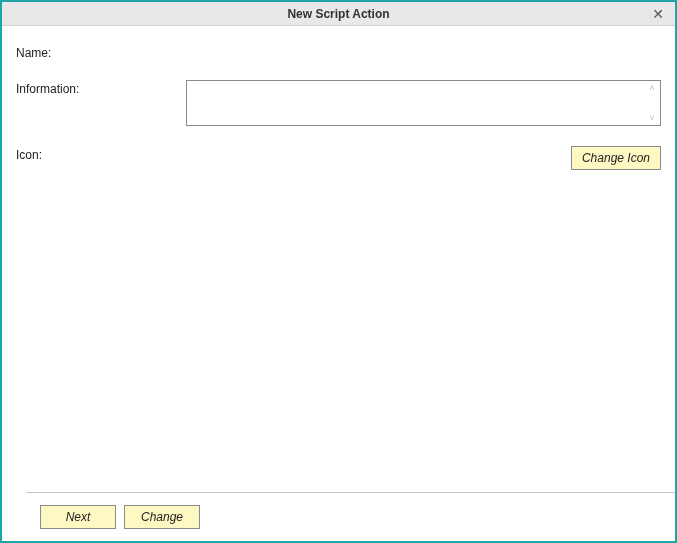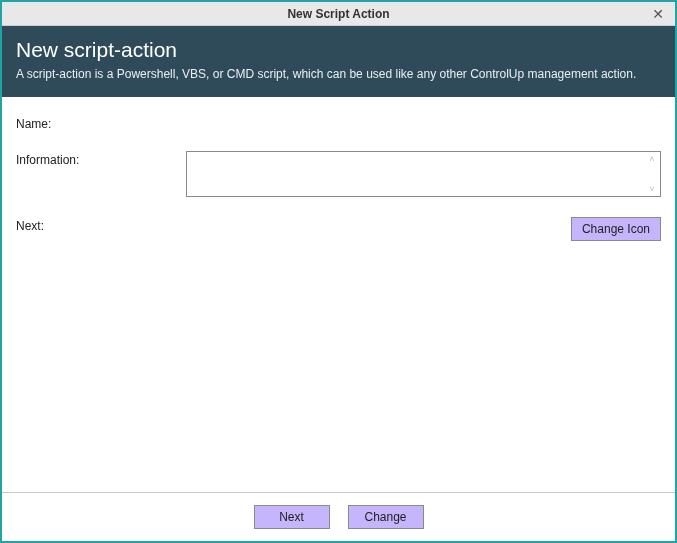--- a/index.html
+++ b/index.html
@@ -124,50 +124,48 @@
       color: #bdbdbd;
       font-size: 9px;
       align-items: center;
       padding: 2px 0;
     }
     .btn {
       height: 24px;
       min-width: 76px;
       padding: 0 10px;
       border: 1px solid #8a8a8a;
-      background: #c4b5fd;
+      background: #fef9c3;
       font-size: 12px;
       font-family: inherit;
       cursor: pointer;
       color: #222;
+      font-style: italic;
     }
     .footer {
       border-top: 1px solid #c8c8c8;
       padding: 12px 14px;
       display: flex;
-      justify-content: center;
-      gap: 18px;
+      justify-content: flex-start;
+      gap: 8px;
+      margin-left: 24px;
     }
   </style>
 </head>
 <body>
 
 <div class="window">
 
   <div class="titlebar">
     <span class="title-text">New Script Action</span>
     <div class="close-btn">
       <span>✕</span>
     </div>
   </div>
 
-  <div class="header-panel">
-    <h1>New script-action</h1>
-    <p>A script-action is a Powershell, VBS, or CMD script, which can be used like any other ControlUp management action.</p>
-  </div>
 
   <div class="content">
 
     <div class="form-row">
       <div class="form-label">Name:</div>
     </div>
 
     <div class="form-row">
       <div class="form-label">Information:</div>
       <div class="form-field">
@@ -175,21 +173,21 @@
           <textarea class="textarea-input" style=""></textarea>
           <div class="scroll-stub">
             <span>˄</span>
             <span>˅</span>
           </div>
         </div>
       </div>
     </div>
 
     <div class="form-row">
-      <div class="form-label">Next:</div>
+      <div class="form-label">Icon:</div>
       <div class="form-field">
         <button class="btn">Change Icon</button>
       </div>
     </div>
 
   </div>
 
   <div class="footer">
     <button class="btn">Next</button>
     <button class="btn">Change</button>

